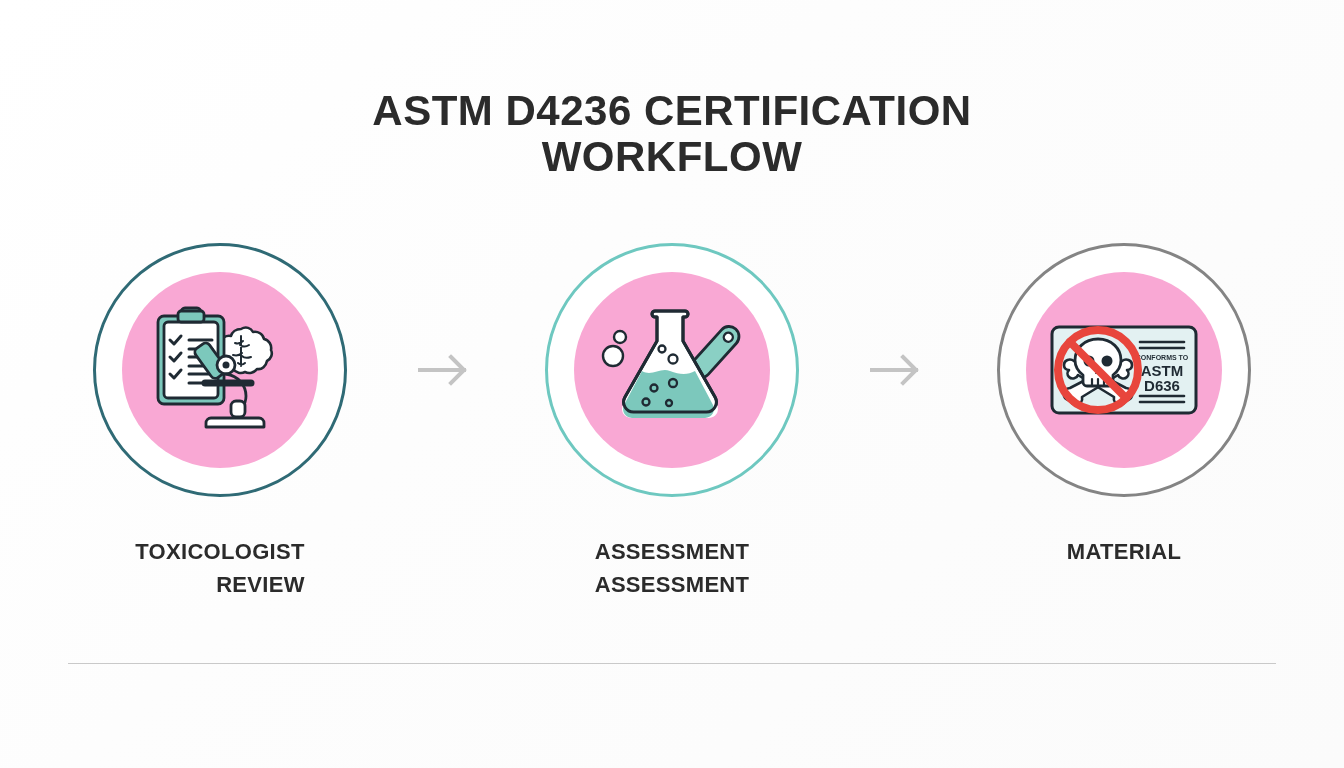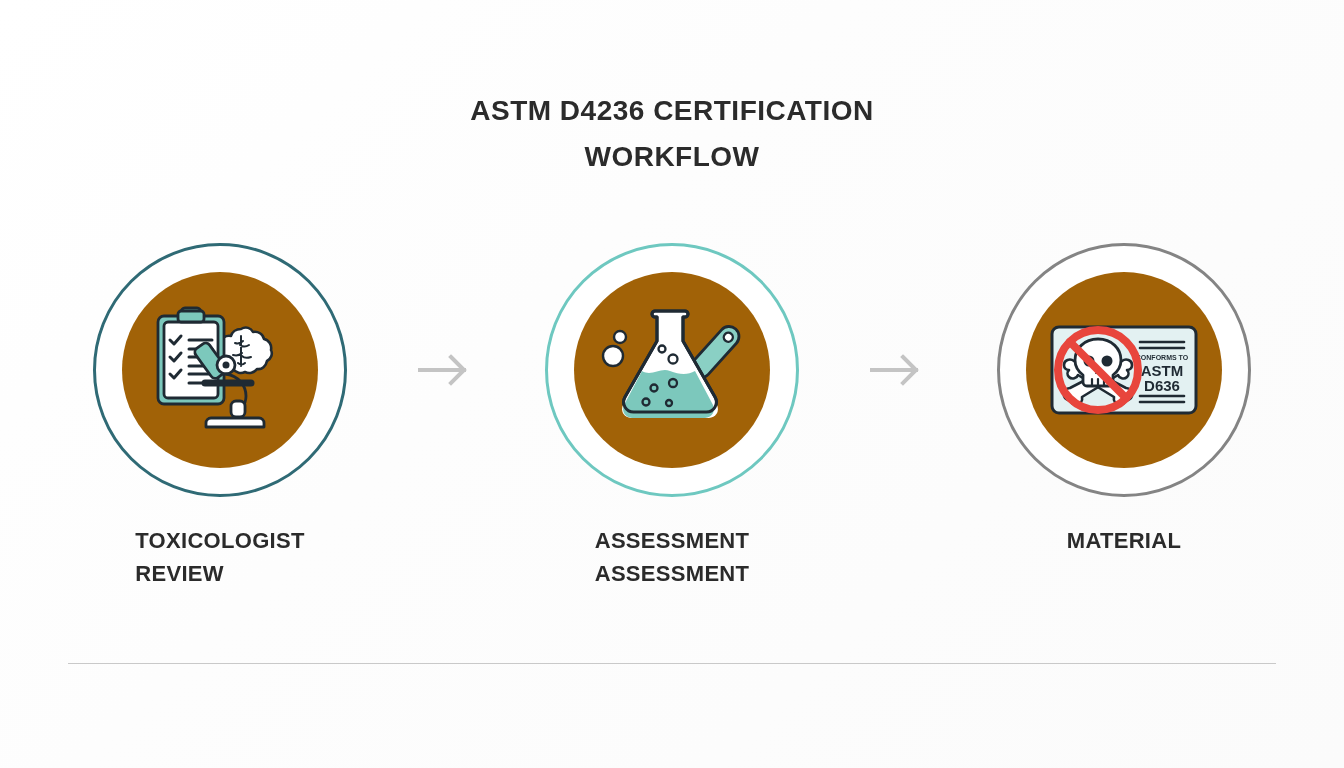--- a/index.html
+++ b/index.html
@@ -19,21 +19,21 @@
     background: linear-gradient(135deg, #ffffff 0%, #fdfdfd 40%, #fbfbfb 100%);
   }
 
   
   .title {
     position: absolute;
     top: 88px;
     left: 0;
     width: 1344px;
     text-align: center;
-    font-size: 28px;
+    font-size: 42px;
     font-weight: bold;
     letter-spacing: 0.5px;
     line-height: 46px;
     color: #2b2b2b;
   }
   .title .line { display: block; }
 
   
   .steps {
     position: absolute;
@@ -63,29 +63,29 @@
     justify-content: center;
   }
   .circle-outer.ring-dark  { border: 3px solid #2f6a75; }
   .circle-outer.ring-light { border: 3px solid #6ec8c0; }
   .circle-outer.ring-gray  { border: 3px solid #848484; }
 
   .circle-inner {
     width: 196px;
     height: 196px;
     border-radius: 50%;
-    background: #a16207;
+    background: #f9a8d4;
     display: flex;
     align-items: center;
     justify-content: center;
   }
 
   .step-label {
-    margin-top: 27px;
-    text-align: left;
+    margin-top: 38px;
+    text-align: right;
     font-size: 22px;
     font-weight: bold;
     line-height: 33px;
     color: #2b2b2b;
     letter-spacing: 0.3px;
   }
   .step-label .l { display: block; }
 
   
   .arrow {

